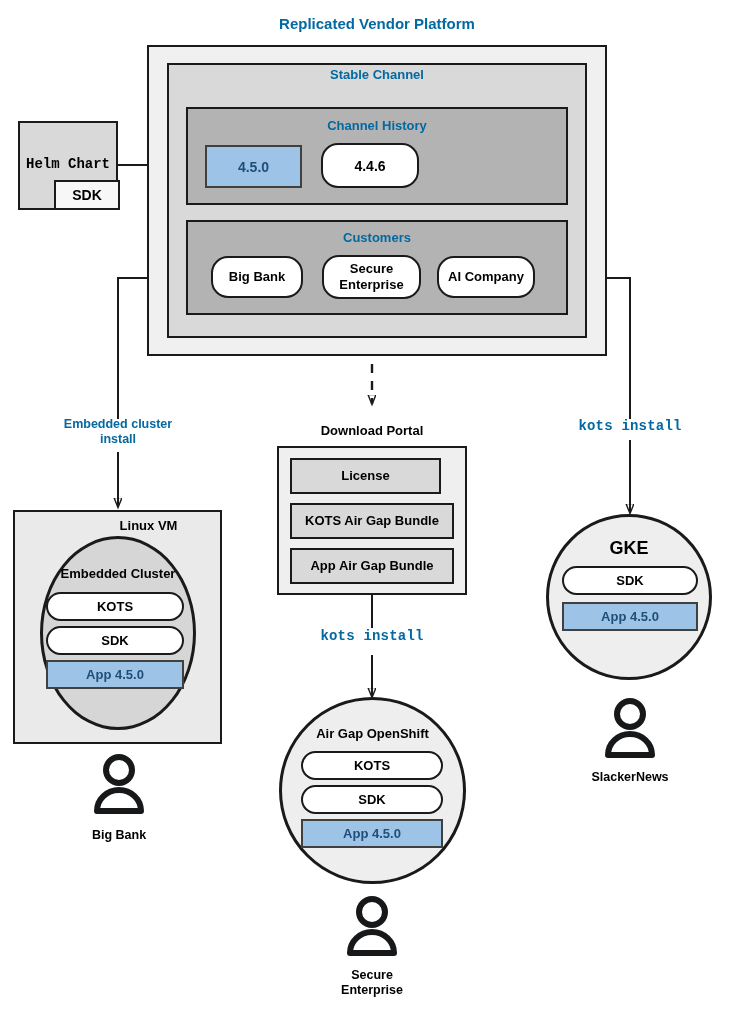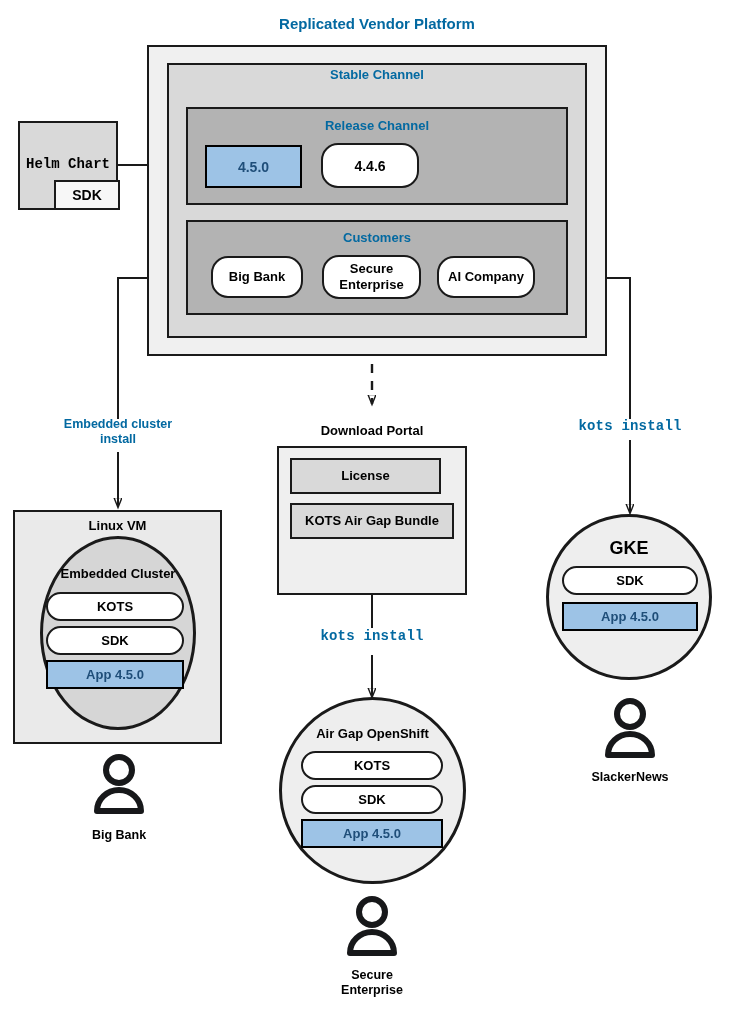--- a/index.html
+++ b/index.html
@@ -39,21 +39,21 @@
     box-sizing: border-box;
     border: 2px solid #1a1a1a;
   }
   .platform-box   { background: #f0f0f0; }
   .channel-box    { background: #d9d9d9; }
   .group-box      { background: #b3b3b3; }
   .white-box      { background: #ffffff; border-radius: 17px; }
   .gray-box       { background: #d9d9d9; }
   .blue-box       {
     background: #9dc3e6;
-    border: 2px solid #000000;
+    border: 2px solid #404040;
     color: #1f4e79;
     padding-left: 27px;
   }
   .ellipse {
     position: absolute;
     box-sizing: border-box;
     border: 3px solid #1a1a1a;
     border-radius: 50%;
   }
   .vm-box { background: #eaeaea; }
@@ -141,21 +141,21 @@
   <div class="box" style="left:54px; top:180px; width:66px; height:30px; background:#f7f7f7;">
     <div class="boxtext" style="font-size:14px;">SDK</div>
   </div>
 
   <div class="box platform-box" style="left:147px; top:45px; width:460px; height:311px;"></div>
 
   <div class="box channel-box" style="left:167px; top:63px; width:420px; height:275px;"></div>
   <div class="label" style="left:167px; top:67px; width:420px; font-size:13px;">Stable Channel</div>
 
   <div class="box group-box" style="left:186px; top:107px; width:382px; height:98px;"></div>
-  <div class="label" style="left:186px; top:118px; width:382px; font-size:13px;">Release Channel</div>
+  <div class="label" style="left:186px; top:118px; width:382px; font-size:13px;">Channel History</div>
 
   <div class="box blue-box" style="left:205px; top:145px; width:97px; height:43px;">
     <div class="boxtext" style="font-size:14px;">4.5.0</div>
   </div>
   <div class="box white-box" style="left:321px; top:143px; width:98px; height:45px;">
     <div class="boxtext" style="font-size:14px;">4.4.6</div>
   </div>
 
   <div class="box group-box" style="left:186px; top:220px; width:382px; height:95px;"></div>
   <div class="label" style="left:186px; top:230px; width:382px; font-size:13px;">Customers</div>
@@ -180,23 +180,26 @@
 
   <div class="caption" style="left:277px; top:423px; width:190px; font-size:13px;">Download Portal</div>
   <div class="box" style="left:277px; top:446px; width:190px; height:149px; background:#efefef;"></div>
 
   <div class="box gray-box" style="left:290px; top:458px; width:151px; height:36px;">
     <div class="boxtext" style="font-size:13px;">License</div>
   </div>
   <div class="box gray-box" style="left:290px; top:503px; width:164px; height:36px;">
     <div class="boxtext" style="font-size:13px;">KOTS Air Gap Bundle</div>
   </div>
+  <div class="box gray-box" style="left:290px; top:548px; width:164px; height:36px;">
+    <div class="boxtext" style="font-size:13px;">App Air Gap Bundle</div>
+  </div>
 
   <div class="box vm-box" style="left:13px; top:510px; width:209px; height:234px;"></div>
-  <div class="caption" style="left:13px; top:518px; width:209px; font-size:13px;">Linux VM</div>
+  <div class="caption" style="left:13px; top:518px; width:209px; font-size:13px;padding-left:31px;">Linux VM</div>
 
   <div class="ellipse cluster-ellipse" style="left:40px; top:536px; width:156px; height:194px;"></div>
   <div class="caption" style="left:40px; top:566px; width:156px; font-size:13px;">Embedded Cluster</div>
 
   <div class="box white-box" style="left:46px; top:592px; width:138px; height:29px;">
     <div class="boxtext" style="font-size:13px;">KOTS</div>
   </div>
   <div class="box white-box" style="left:46px; top:626px; width:138px; height:29px;">
     <div class="boxtext" style="font-size:13px;">SDK</div>
   </div>

